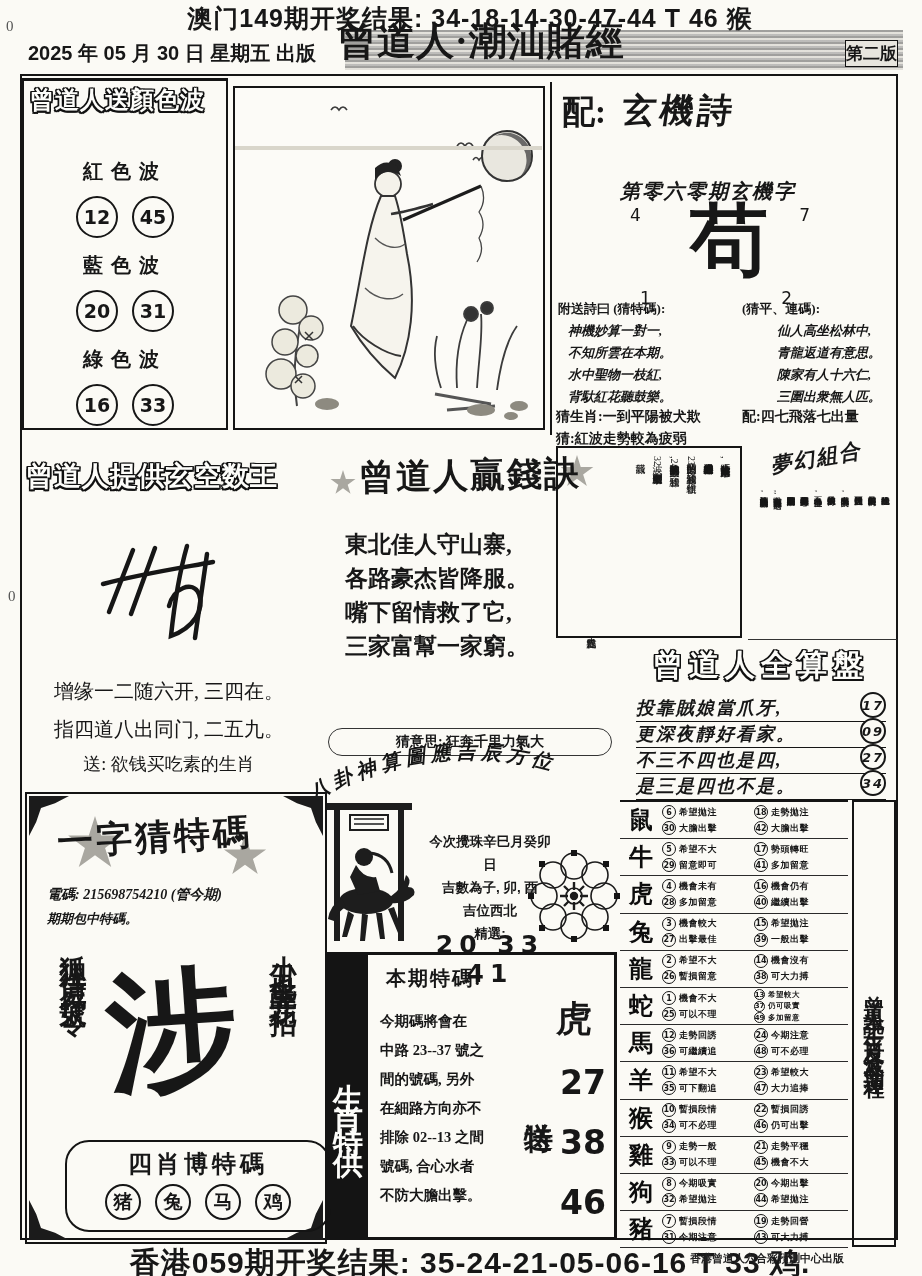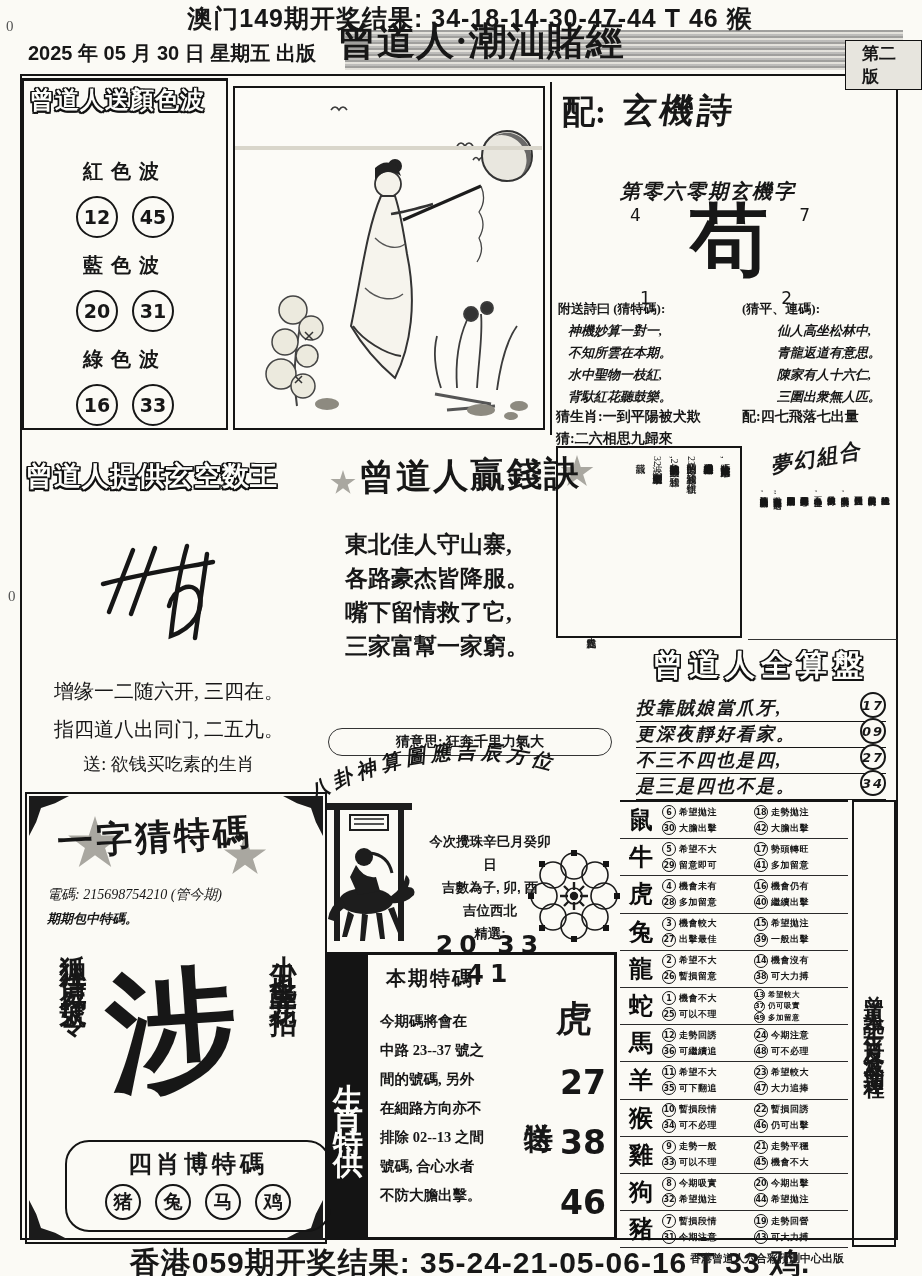--- a/index.html
+++ b/index.html
@@ -27,21 +27,21 @@
   }
   .vtext { writing-mode:vertical-rl; text-orientation:upright; }
   .vcols { writing-mode:vertical-rl; white-space:pre-line; }
   
   .page-frame { left:20px; top:74px; width:878px; height:1166px; border:2px solid #151515; }
   .results-macau { left:80px; top:2px; width:780px; font-size:25px; letter-spacing:1px; text-align:center; }
   .noise-band { left:345px; top:30px; width:558px; height:40px; opacity:.55;
     background:repeating-linear-gradient(180deg,#555 0 2px,#cfcdc6 2px 4px,#8a8a8a 4px 6px); }
   .masthead { left:338px; top:16px; font-size:38px; letter-spacing:1px; z-index:3; }
   .date-line { left:28px; top:40px; font-size:20px; }
-  .edition { left:845px; top:40px; font-size:17px; z-index:4; border:1px solid #111; padding:1px 16px; background:#e7e5de; }
+  .edition { left:845px; top:40px; font-size:17px; z-index:4; border:1px solid #111; padding:1px 0; background:#e7e5de; }
   .margin-mark { color:#555; font-size:15px; }
   
   .cw-box { left:22px; top:78px; width:206px; height:352px; border:2px solid #151515; border-top-width:3px; }
   .cw-title { left:30px; top:84px; width:192px; font-size:24px; letter-spacing:1px; }
   .cw-label { width:206px; text-align:center; font-size:20px; letter-spacing:8px; font-weight:bold; }
   .cw-circles { width:206px; display:flex; justify-content:center; gap:14px; }
   .cw-circles .circle-num { width:42px; height:42px; font-size:19px; }
   
   .xk-title { left:26px; top:458px; width:290px; font-size:27px; letter-spacing:1px; }
   .xk-glyph { left:95px; top:540px; }
@@ -89,21 +89,21 @@
   .sp-label { left:196px; top:145px; font-size:29px; font-weight:bold; line-height:34px; width:32px; }
   .sp-num { left:232px; font-size:33px; font-weight:bold; font-family:"DejaVu Sans",sans-serif; }
   
   .ow-box { left:25px; top:792px; width:302px; height:452px; border:2.5px solid #141414; }
   .corner { width:40px; height:40px; background:#1b1b1b; }
   .c-tl { clip-path:polygon(0 0,100% 0,65% 18%,30% 30%,18% 65%,0 100%); }
   .c-tr { clip-path:polygon(0 0,100% 0,100% 100%,82% 65%,70% 30%,35% 18%); }
   .c-bl { clip-path:polygon(0 0,18% 35%,30% 70%,65% 82%,100% 100%,0 100%); }
   .c-br { clip-path:polygon(100% 0,100% 100%,0 100%,35% 82%,70% 70%,82% 35%); }
   .ow-title { left:30px; top:18px; width:240px; font-size:36px; letter-spacing:3px; transform:rotate(-3deg); z-index:2; }
-  .ow-code { left:20px; top:92px; font-size:14px; font-weight:normal; font-style:italic; }
+  .ow-code { left:20px; top:92px; font-size:14px; font-weight:bold; font-style:italic; }
   .ow-code2 { left:20px; top:116px; font-size:13px; font-weight:bold; font-style:italic; }
   .ow-vert { font-size:27px; font-weight:bold; letter-spacing:9px; }
   .ow-big { left:80px; top:150px; font-size:130px; font-weight:bold; transform:rotate(-4deg); }
   .ow-sixiao { left:38px; top:346px; width:266px; height:92px; border:2px solid #141414; border-radius:24px; text-align:center; }
   .ow-sixiao-title { font-size:24px; font-weight:bold; letter-spacing:4px; margin-top:6px; }
   .ow-sixiao .circle-num { width:36px; height:36px; font-size:19px; margin:4px 5px 0;
     font-family:"Liberation Serif",serif; }
   
   .zd-box { left:620px; top:800px; width:228px; height:447px; border-top:2px solid #141414; }
   .zrow { display:flex; align-items:center; height:37.2px; border-bottom:1.5px solid #2a2a2a; }
@@ -252,21 +252,21 @@
 不知所雲在本期。
 水中聖物一枝紅,
 背馱紅花聽鼓樂。</div>
   <div class="abs my-col-head" style="left:742px; top:300px;">(猜平、連碼):</div>
   <div class="abs my-poem i" style="left:777px; top:320px;">仙人高坐松林中,
 青龍返道有意思。
 陳家有人十六仁,
 三圍出衆無人匹。</div>
   <div class="abs my-bot" style="left:556px; top:408px;">猜生肖:一到平陽被犬欺</div>
   <div class="abs my-bot" style="left:742px; top:408px;">配:四七飛落七出量</div>
-  <div class="abs my-bot" style="left:556px; top:430px;">猜:二六相思九歸來</div>
+  <div class="abs my-bot" style="left:556px; top:430px;">猜:紅波走勢較為疲弱</div>
 
   <div class="abs tips-box">
     <div class="abs vcols tips-cols">十分大旺,故可轉向藍綠來出擊最佳
 通過綜合分析得出今期的心水先往
 第二門的藍波23號和綠波22號作一組
 吼波膽,另外第四門的藍波24號和綠
 波32號則可繼腳一齊出擊
 贏錢</div>
     <div class="abs vtext tips-sig">曾道人提點</div>
   </div>

